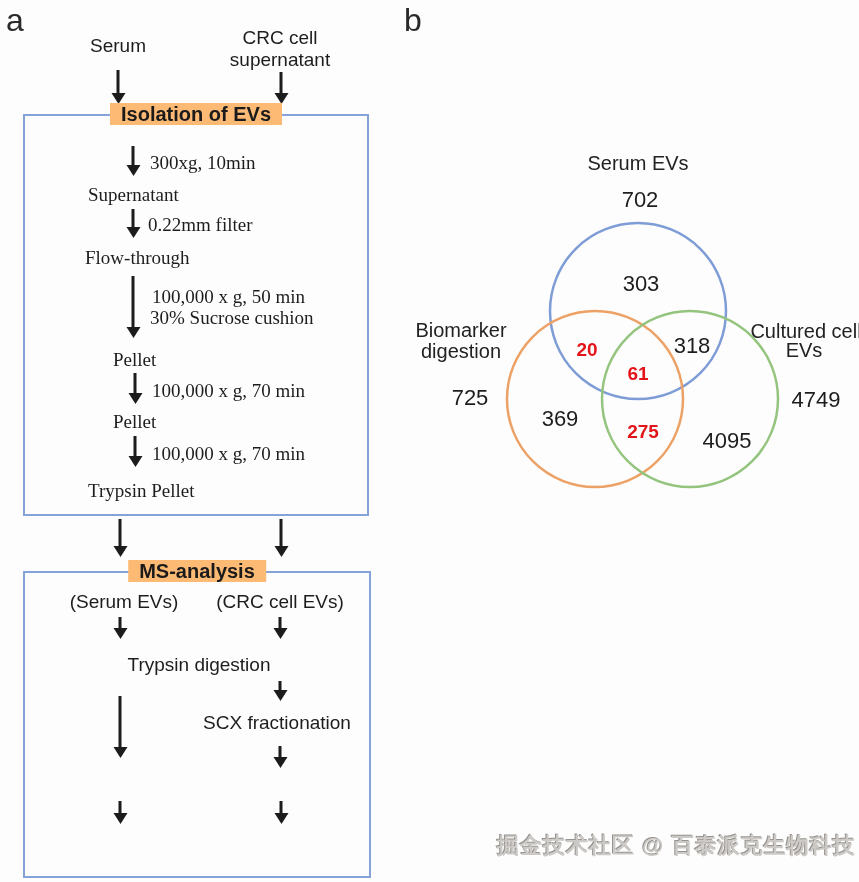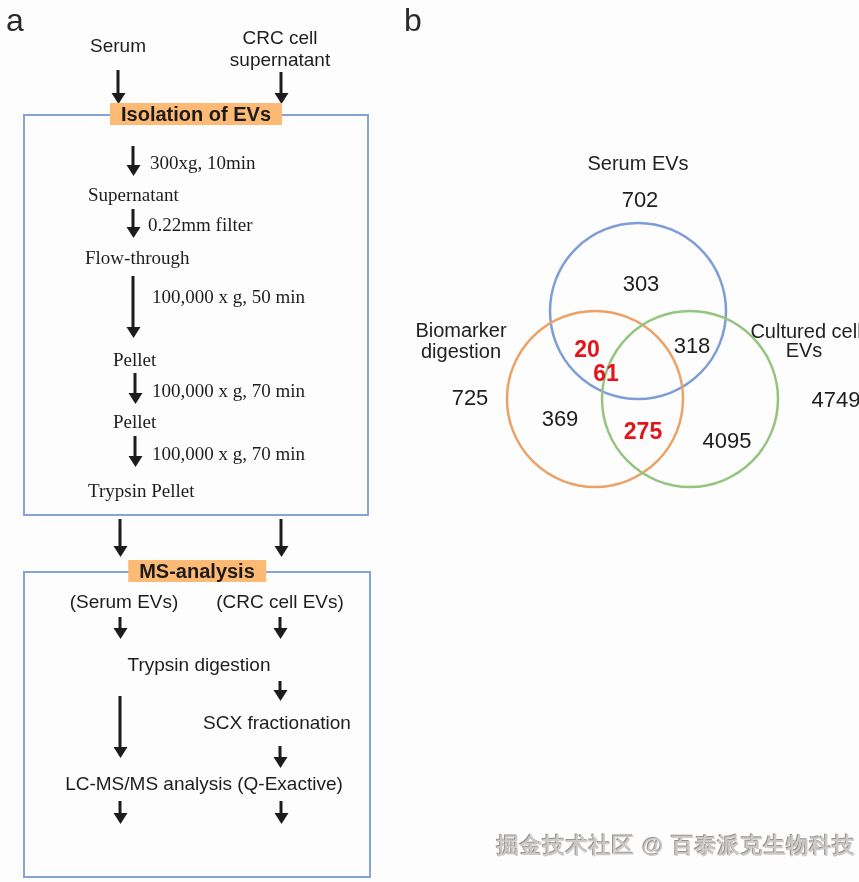--- a/index.html
+++ b/index.html
@@ -6,21 +6,21 @@
   body { font-family: "Liberation Sans", sans-serif; background:#ffffff; }
   #fig {
     position:relative; width:859px; height:882px;
     background:#fdfdfd; overflow:hidden;
     color:#1d1d1d;
   }
   .t { position:absolute; font-size:19px; color:#1d1d1d; white-space:nowrap; line-height:1; }
   .tc { transform:translate(-50%,-50%); }       
   .tl { transform:translateY(-50%);font-family:Liberation Serif, serif; }
   .panel-label { font-size:32px; color:#2a2a2a; }
-  .red { color:#e3151a; font-weight:bold; font-size:23px;text-align:center; }
+  .red { color:#e3151a; font-weight:bold; font-size:19px;text-align:center; }
   .num { font-size:22px; }
   .venn-name { font-size:20px; color:#222; }
 
   .flowbox { position:absolute; border:2.5px solid #85a3d9; background:transparent; }
   .flowbox .legend {
     position:absolute; top:-13px; left:50%; transform:translateX(-50%);
     background:#fdba74; padding:0 11px; font-weight:bold; font-size:20px;
     white-space:nowrap; line-height:1.1; color:#1b1b1b;
   }
 
@@ -69,20 +69,21 @@
 
   <div class="t tl" style="left:88px;top:194px">Supernatant</div>
 
   <div class="arrow" style="left:133px;top:209px;height:19px"></div>
   <div class="t tl" style="left:148px;top:224px">0.22mm filter</div>
 
   <div class="t tl" style="left:85px;top:257px">Flow-through</div>
 
   <div class="arrow" style="left:133px;top:276px;height:52px"></div>
   <div class="t tl" style="left:152px;top:296px">100,000 x g, 50 min</div>
+  <div class="t tl" style="left:150px;top:317px">30% Sucrose cushion</div>
 
   <div class="t tl" style="left:113px;top:359px">Pellet</div>
 
   <div class="arrow" style="left:135px;top:373px;height:21px"></div>
   <div class="t tl" style="left:152px;top:390px">100,000 x g, 70 min</div>
 
   <div class="t tl" style="left:113px;top:421px">Pellet</div>
 
   <div class="arrow" style="left:135px;top:436px;height:21px"></div>
   <div class="t tl" style="left:152px;top:453px">100,000 x g, 70 min</div>
@@ -103,42 +104,41 @@
   <div class="arrow" style="left:280px;top:617px;height:12px"></div>
 
   <div class="t tc" style="left:199px;top:664px">Trypsin digestion</div>
 
   <div class="arrow" style="left:280px;top:681px;height:10px"></div>
   <div class="t tc" style="left:277px;top:722px">SCX fractionation</div>
 
   <div class="arrow" style="left:120px;top:696px;height:52px"></div>
   <div class="arrow" style="left:280px;top:746px;height:12px"></div>
 
-  <div class="t tc" style="left:204px;top:783px">LC-MS/MS analysis (Q-Exactive)</div>
 
   <div class="arrow" style="left:120px;top:801px;height:13px"></div>
   <div class="arrow" style="left:281px;top:801px;height:13px"></div>
 
 
   <div class="t panel-label" style="left:404px;top:4px">b</div>
 
   <div class="t tc venn-name" style="left:638px;top:163px">Serum EVs</div>
   <div class="t tc num" style="left:640px;top:200px">702</div>
   <div class="t tc num" style="left:641px;top:284px">303</div>
 
   <div class="t tc venn-name" style="left:461px;top:330px">Biomarker</div>
   <div class="t tc venn-name" style="left:461px;top:351px">digestion</div>
   <div class="t tc num" style="left:470px;top:398px">725</div>
   <div class="t tc num" style="left:560px;top:419px">369</div>
 
   <div class="t tc venn-name" style="left:806px;top:331px">Cultured cell</div>
   <div class="t tc venn-name" style="left:804px;top:350px">EVs</div>
-  <div class="t tc num" style="left:836px;top:400px">4749</div>
+  <div class="t tc num" style="left:816px;top:400px">4749</div>
   <div class="t tc num" style="left:727px;top:441px">4095</div>
 
   <div class="t tc red" style="left:587px;top:349px">20</div>
   <div class="t tc num" style="left:692px;top:346px">318</div>
-  <div class="t tc red" style="left:606px;top:373px">61</div>
+  <div class="t tc red" style="left:638px;top:373px">61</div>
   <div class="t tc red" style="left:643px;top:431px">275</div>
 
   <div class="watermark">掘金技术社区 @ 百泰派克生物科技</div>
 
 </div>
 
 </body></html>

